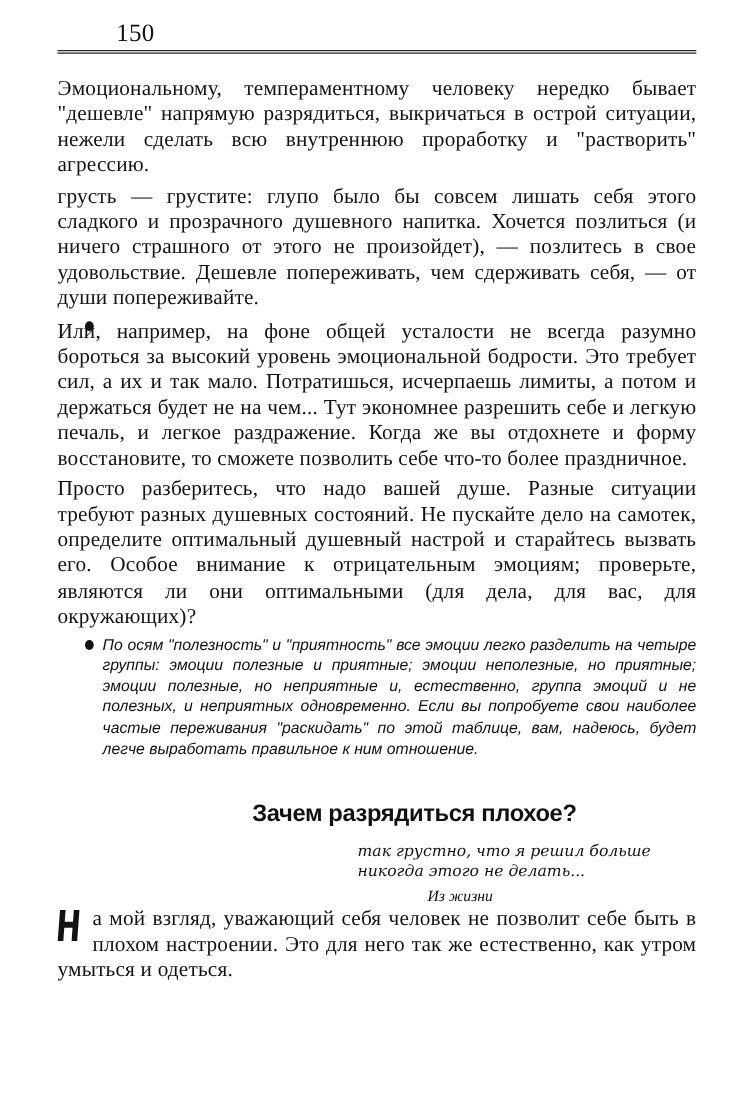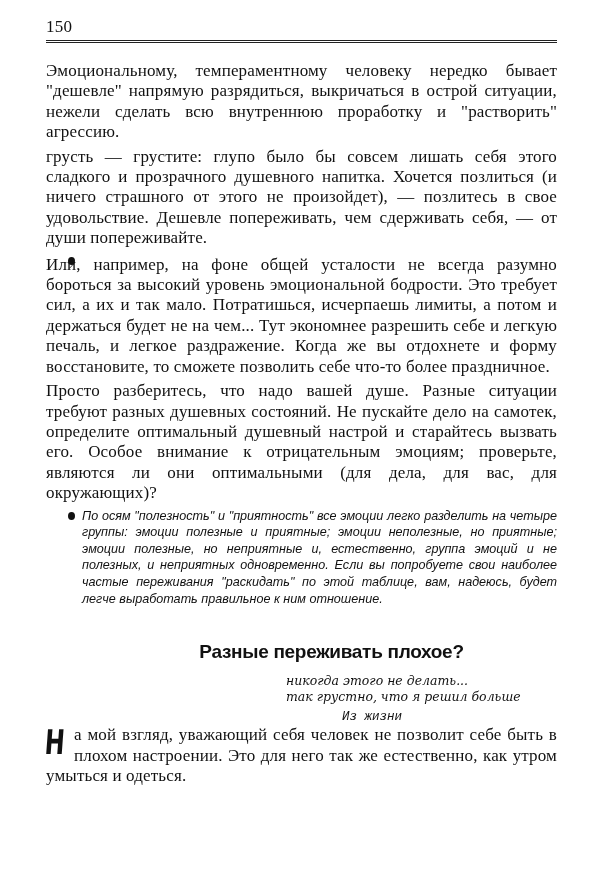--- a/index.html
+++ b/index.html
@@ -23,21 +23,21 @@
     }
     .running-head {
       display: flex;
       justify-content: space-between;
       align-items: baseline;
       font-size: 19px;
       line-height: 22px;
       height: 24px;
       letter-spacing: 0.2px;
     }
-    .running-head .page-number { font-size: 17px; }
+    .running-head .page-number { font-size: 20px; margin-left: 47px; }
     .head-rule {
       height: 0;
       border-top: 3px double #222;
       margin-top: 0px;
       margin-bottom: 18px;
     }
     p.body {
       margin: 0 0 4px 0;
       font-size: 17px;
       line-height: 20.4px;
@@ -76,21 +76,21 @@
     .epigraph {
       margin-left: 240px;
       font-family: "DejaVu Serif", serif;
       font-style: italic;
       font-size: 12.5px;
       line-height: 16px;
     }
     .epigraph .source {
       margin-top: 4px;
       padding-left: 56px;
-      font-family: Liberation Mono, monospace;
+      font-family: Liberation Serif, serif;
       font-style: italic;
       font-size: 12.5px;
     }
     .dropcap-para {
       margin-top: 26px;
       position: relative;
     }
     .dropcap {
       float: left;
       font-family: "DejaVu Sans", sans-serif;
@@ -122,25 +122,25 @@
   </div>
 
   <p class="body">Или, например, на фоне общей усталости не всегда разумно бороться за высокий уровень эмоциональной бодрости. Это требует сил, а их и так мало. Потратишься, исчерпаешь лимиты, а потом и держаться будет не на чем... Тут экономнее разрешить себе и легкую печаль, и легкое раздражение. Когда же вы отдохнете и форму восстановите, то сможете позволить себе что-то более праздничное.</p>
   <p class="body">Просто разберитесь, что надо вашей душе. Разные ситуации требуют разных душевных состояний. Не пускайте дело на самотек, определите оптимальный душевный настрой и старайтесь вызвать его. Особое внимание к отрицательным эмоциям; проверьте, являются ли они оптимальными (для дела, для вас, для окружающих)?</p>
 
   <div class="note">
     <span class="bullet"></span>
     <span>По осям "полезность" и "приятность" все эмоции легко разделить на четыре группы: эмоции полезные и приятные; эмоции неполезные, но приятные; эмоции полезные, но неприятные и, естественно, группа эмоций и не полезных, и неприятных одновременно. Если вы попробуете свои наиболее частые переживания "раскидать" по этой таблице, вам, надеюсь, будет легче выработать правильное к ним отношение.</span>
   </div>
 
-  <div class="section-heading">Разные переживать плохое?</div>
+  <div class="section-heading">Зачем разрядиться плохое?</div>
 
   <div class="epigraph">
+    <div>так грустно, что я решил больше</div>
     <div>никогда этого не делать...</div>
-    <div>так грустно, что я решил больше</div>
     <div class="source">Из жизни</div>
   </div>
 
   <p class="body dropcap-para">
     <span class="dropcap">Н</span><span>а мой взгляд, уважающий себя человек не позволит себе быть в плохом настроении. Это для него так же естественно, как утром умыться и одеться.</span>
   </p>
 
 </div>
 
 </body></html>

